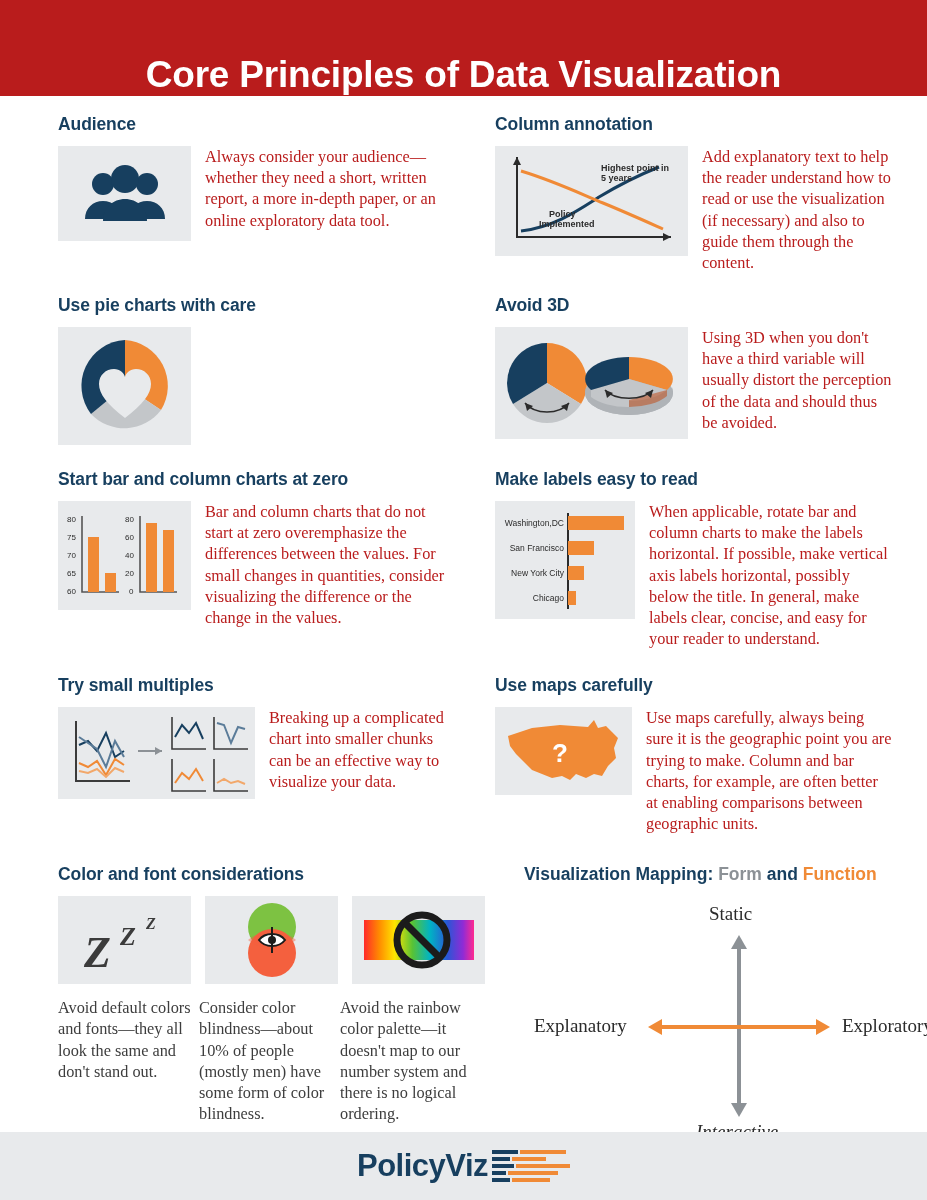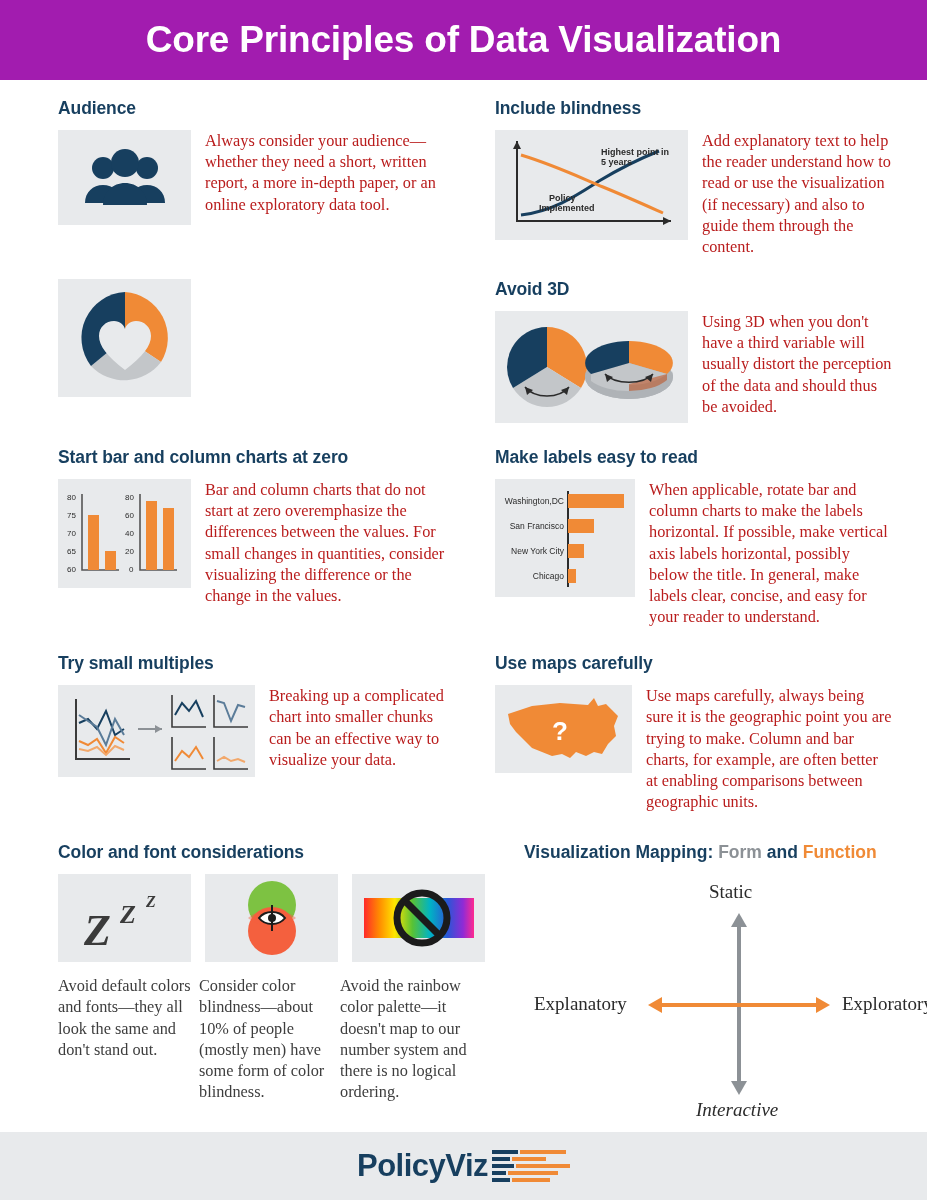--- a/index.html
+++ b/index.html
@@ -5,21 +5,21 @@
   html,body{margin:0;padding:0;}
   body{
     width:927px;height:1200px;background:#ffffff;
     font-family:"Liberation Sans", sans-serif;
     overflow:hidden;
   }
   .page{position:relative;width:927px;height:1200px;background:#fff;}
 
   
   .header{
-    height:80px;background:#a21caf;display:flex;align-items:center;justify-content:center;
+    height:96px;background:#b91c1c;display:flex;align-items:flex-end;justify-content:center;
   }
   .header h1{
     margin:0;color:#ffffff;font-size:37px;font-weight:bold;letter-spacing:-0.2px;
     font-family:"Liberation Sans", sans-serif;
   }
 
   
   .content{padding:18px 34px 0 34px;}
   .row{display:flex;gap:0;margin-bottom:3px;}
   .col{width:440px;margin-left:24px;}
@@ -94,21 +94,21 @@
               <path d="M52 56c0-11 8-18 18-18s18 7 18 18z" fill="#173F5F"></path>
               <circle cx="48" cy="16" r="14" fill="#173F5F"></circle>
               <path d="M26 58c0-13 10-22 22-22s22 9 22 22z" fill="#173F5F"></path>
             </svg>
           </div>
           <div class="body-text">Always consider your audience—whether they need a short, written report, a more in-depth paper, or an online exploratory data tool.</div>
         </div>
       </div>
 
       <div class="col right">
-        <h2 class="sec">Include blindness</h2>
+        <h2 class="sec">Column annotation</h2>
         <div class="block">
           <div class="figure fig-annot">
             <svg width="185" height="104" viewBox="0 0 185 104">
 
               <path d="M18 8 L18 88 L172 88" fill="none" stroke="#2b2b2b" stroke-width="2"></path>
               <path d="M18 8 l-4 8 l8 0 z" fill="#2b2b2b"></path>
               <path d="M172 88 l-8 -4 l0 8 z" fill="#2b2b2b"></path>
 
               <path d="M22 82 C55 78, 78 62, 100 48 C120 36, 140 26, 160 18" fill="none" stroke="#173F5F" stroke-width="3"></path>
 
@@ -120,20 +120,21 @@
             </svg>
           </div>
           <div class="body-text">Add explanatory text to help the reader understand how to read or use the visualization (if necessary) and also to guide them through the content.</div>
         </div>
       </div>
     </div>
 
     <div class="row" style="margin-top:22px;">
 
       <div class="col left">
+        <h2 class="sec">Use pie charts with care</h2>
         <div class="block">
           <div class="figure fig-pie">
             <svg width="104" height="104" viewBox="0 0 104 104">
 
               <path d="M52 52 L52 6 A46 46 0 0 1 88 76 Z" fill="#F08A36"></path>
 
               <path d="M52 52 L88 76 A46 46 0 0 1 18 80 Z" fill="#C3C6C9"></path>
 
               <path d="M52 52 L18 80 A46 46 0 0 1 52 6 Z" fill="#173F5F"></path>
 

